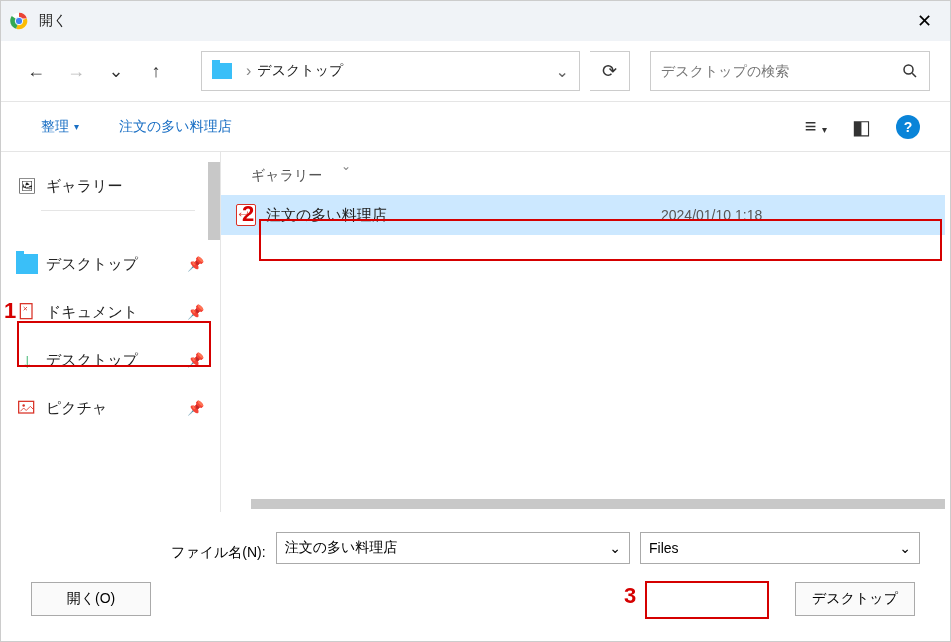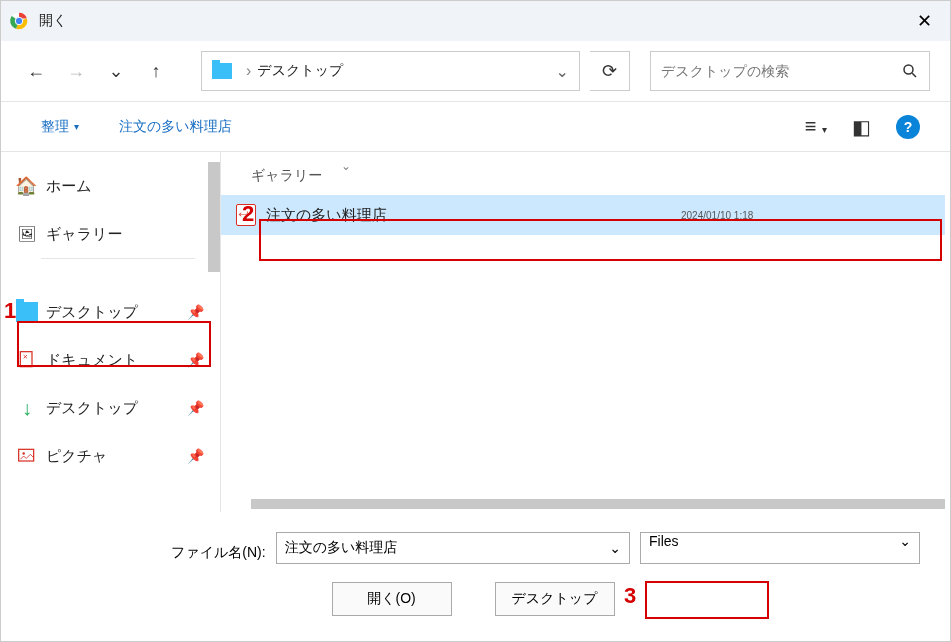--- a/index.html
+++ b/index.html
@@ -41,28 +41,28 @@
 .icon-download { color: #27ae60; font-size: 20px; }
 .content { flex: 1; position: relative; }
 .columns { display: flex; padding: 15px 0 10px 30px; font-size: 14px; color: #555; }
 .col-name { width: 420px; }
 .col-date { width: 150px; position: relative; }
 .col-date .sort { position: absolute; top: -8px; right: 50px; color: #888; font-size: 12px; }
 .file-row { height: 40px; display: flex; align-items: center; background: #cce8ff; margin: 0 5px 0 0; padding-left: 15px; position: relative; }
 .file-row .pdf-icon { width: 20px; height: 22px; border: 1px solid #d93025; border-radius: 2px; margin-right: 10px; position: relative; background: #fff; }
 .file-row .pdf-icon::after { content:'⤵'; position:absolute; top:2px; left:3px; color:#d93025; font-size:12px; transform: rotate(90deg); }
 .file-row .name { font-size: 15px; color: #222; }
-.file-row .date { position: absolute; left: 460px; color: #555; font-size: 10px; }
+.file-row .date { position: absolute; left: 440px; color: #555; font-size: 14px; }
 .content-scroll { position: absolute; bottom: 3px; left: 30px; right: 5px; height: 10px; background: #c8c8c8; }
 .footer { padding: 20px 30px; }
 .filename-row { display: flex; align-items: center; gap: 10px; margin-bottom: 18px; }
 .filename-label { font-size: 14px; white-space: nowrap; margin-left: 140px; margin-top: 10px; }
 .filename-input { flex: 1; height: 32px; border: 1px solid #aaa; padding: 0 8px; font-size: 14px; display: flex; align-items: center; justify-content: space-between; }
-.filetype { width: 280px; height: 32px; border: 1px solid #aaa; padding: 0 8px; font-size: 14px; display: flex; align-items: flex-start; justify-content: space-between; }
-.buttons { display: flex; justify-content: center; gap: 43px; padding-right: 5px; }
+.filetype { width: 280px; height: 32px; border: 1px solid #aaa; padding: 0 8px; font-size: 14px; display: flex; align-items: center; justify-content: space-between; }
+.buttons { display: flex; justify-content: space-between; gap: 43px; padding-right: 5px; }
 .btn { width: 120px; height: 34px; border: 1px solid #aaa; background: #fafafa; font-size: 14px; cursor: pointer; }
 .annotation { position: absolute; font-size: 22px; font-weight: bold; color: #d50000; font-family: Arial; z-index: 10; }
 .red-box { position: absolute; border: 2px solid #d50000; pointer-events: none; z-index: 5; }
 </style>
 </head>
 <body>
 
 <div class="titlebar">
   <svg class="app-icon" viewBox="0 0 24 24">
       <circle cx="12" cy="12" r="10" fill="#fff"></circle>
@@ -106,24 +106,20 @@
   <div class="right">
     <div class="menu-icon">≡ <span style="font-size:10px;">▾</span></div>
     <div class="menu-icon">◧</div>
     <div class="help">?</div>
   </div>
 </div>
 
 <div class="body">
   <div class="sidebar">
     <div class="sidebar-scroll"></div>
-    <div class="side-item">
-      <span class="icon icon-home"></span>
-      <span>ホーム</span>
-    </div>
     <div class="side-item">
       <span class="icon">🖼</span>
       <span>ギャラリー</span>
     </div>
     <div class="side-spacer"></div>
     <div class="side-item selected">
       <span class="icon icon-desktop"></span>
       <span>デスクトップ</span>
       <span class="pin">📌</span>
     </div>

